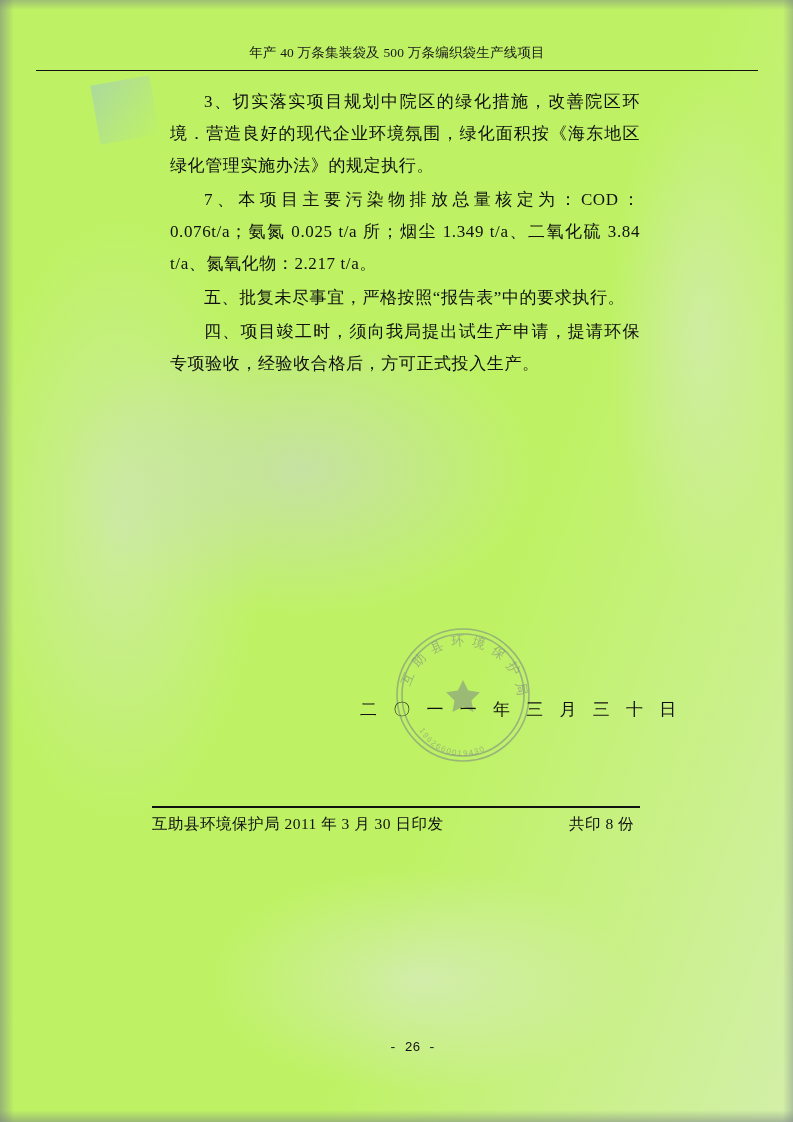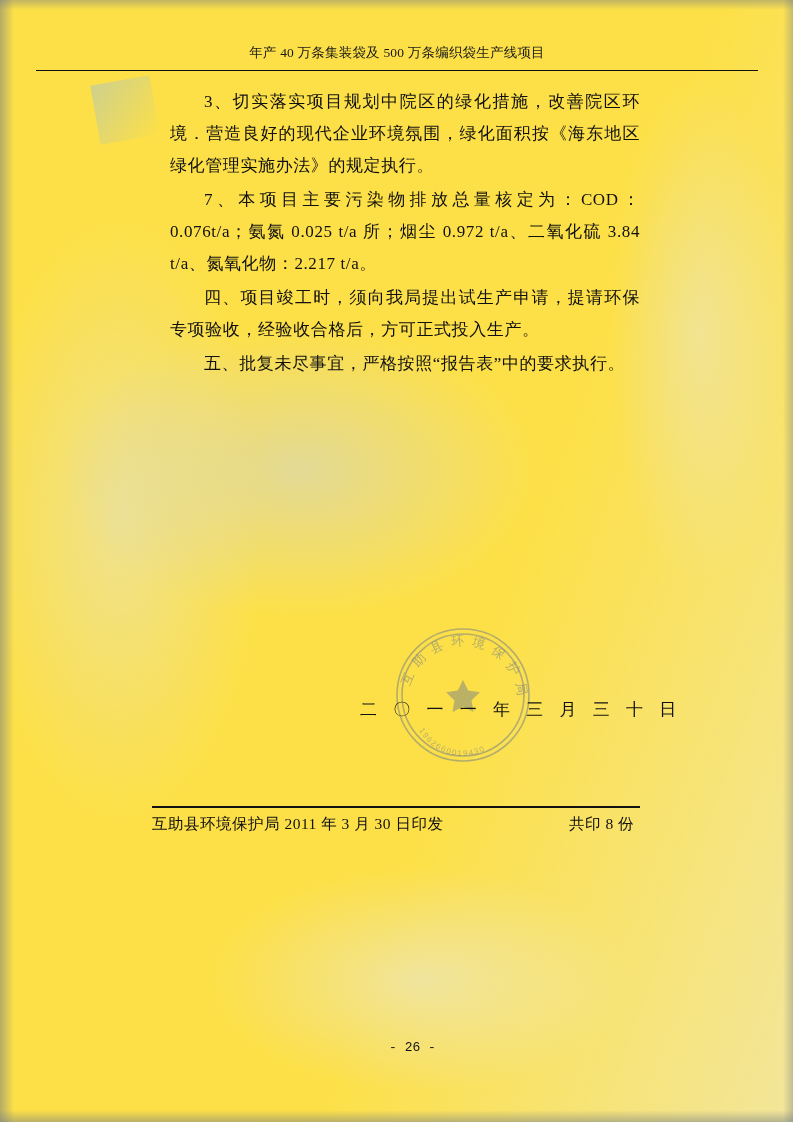--- a/index.html
+++ b/index.html
@@ -9,21 +9,21 @@
   }
   body {
     width: 793px;
     height: 1122px;
     font-family: "Liberation Serif", serif;
   }
   .page {
     position: relative;
     width: 793px;
     height: 1122px;
-    background: #fde047;
+    background: #bef264;
     box-sizing: border-box;
     overflow: hidden;
   }
   
   .scan-tint {
     position: absolute;
     inset: 0;
     pointer-events: none;
     background:
       radial-gradient(ellipse 340px 210px at 300px 470px, rgba(205,212,215,0.55) 0%, rgba(255,255,255,0) 70%),
@@ -191,23 +191,23 @@
   <div class="faint-ghost" style="left:235px; top:400px;">　　　　　　　　　　</div>
   <div class="faint-ghost" style="left:205px; top:528px;">　　　　　　　　　　　</div>
   <div class="faint-ghost" style="left:205px; top:560px;">　　　　　　　　　</div>
   <div class="faint-ghost" style="left:205px; top:592px;">　　　　　　　</div>
 
   <div class="header">年产 40 万条集装袋及 500 万条编织袋生产线项目</div>
   <div class="header-rule"></div>
 
   <div class="body-block">
     <p class="para indent">3、切实落实项目规划中院区的绿化措施，改善院区环境．营造良好的现代企业环境氛围，绿化面积按《海东地区绿化管理实施办法》的规定执行。</p>
-    <p class="para indent">7、本项目主要污染物排放总量核定为：COD：0.076t/a；氨氮 0.025 t/a 所；烟尘 0.972 t/a、二氧化硫 3.84 t/a、氮氧化物：2.217 t/a。</p>
+    <p class="para indent">7、本项目主要污染物排放总量核定为：COD：0.076t/a；氨氮 0.025 t/a 所；烟尘 1.349 t/a、二氧化硫 3.84 t/a、氮氧化物：2.217 t/a。</p>
+    <p class="para indent">五、批复未尽事宜，严格按照“报告表”中的要求执行。</p>
     <p class="para indent">四、项目竣工时，须向我局提出试生产申请，提请环保专项验收，经验收合格后，方可正式投入生产。</p>
-    <p class="para indent">五、批复未尽事宜，严格按照“报告表”中的要求执行。</p>
   </div>
 
   <svg class="seal" viewBox="0 0 150 150">
     <g fill="none" stroke="rgba(120,130,135,0.55)" stroke-width="1.6">
       <circle cx="75" cy="75" r="66"></circle>
       <circle cx="75" cy="75" r="61"></circle>
     </g>
     <g fill="rgba(120,130,135,0.5)">
       <path d="M75 60 l5.2 10.6 11.7 1.7 -8.4 8.2 2 11.6 -10.5 -5.5 -10.5 5.5 2 -11.6 -8.4 -8.2 11.7 -1.7 z"></path>
     </g>

